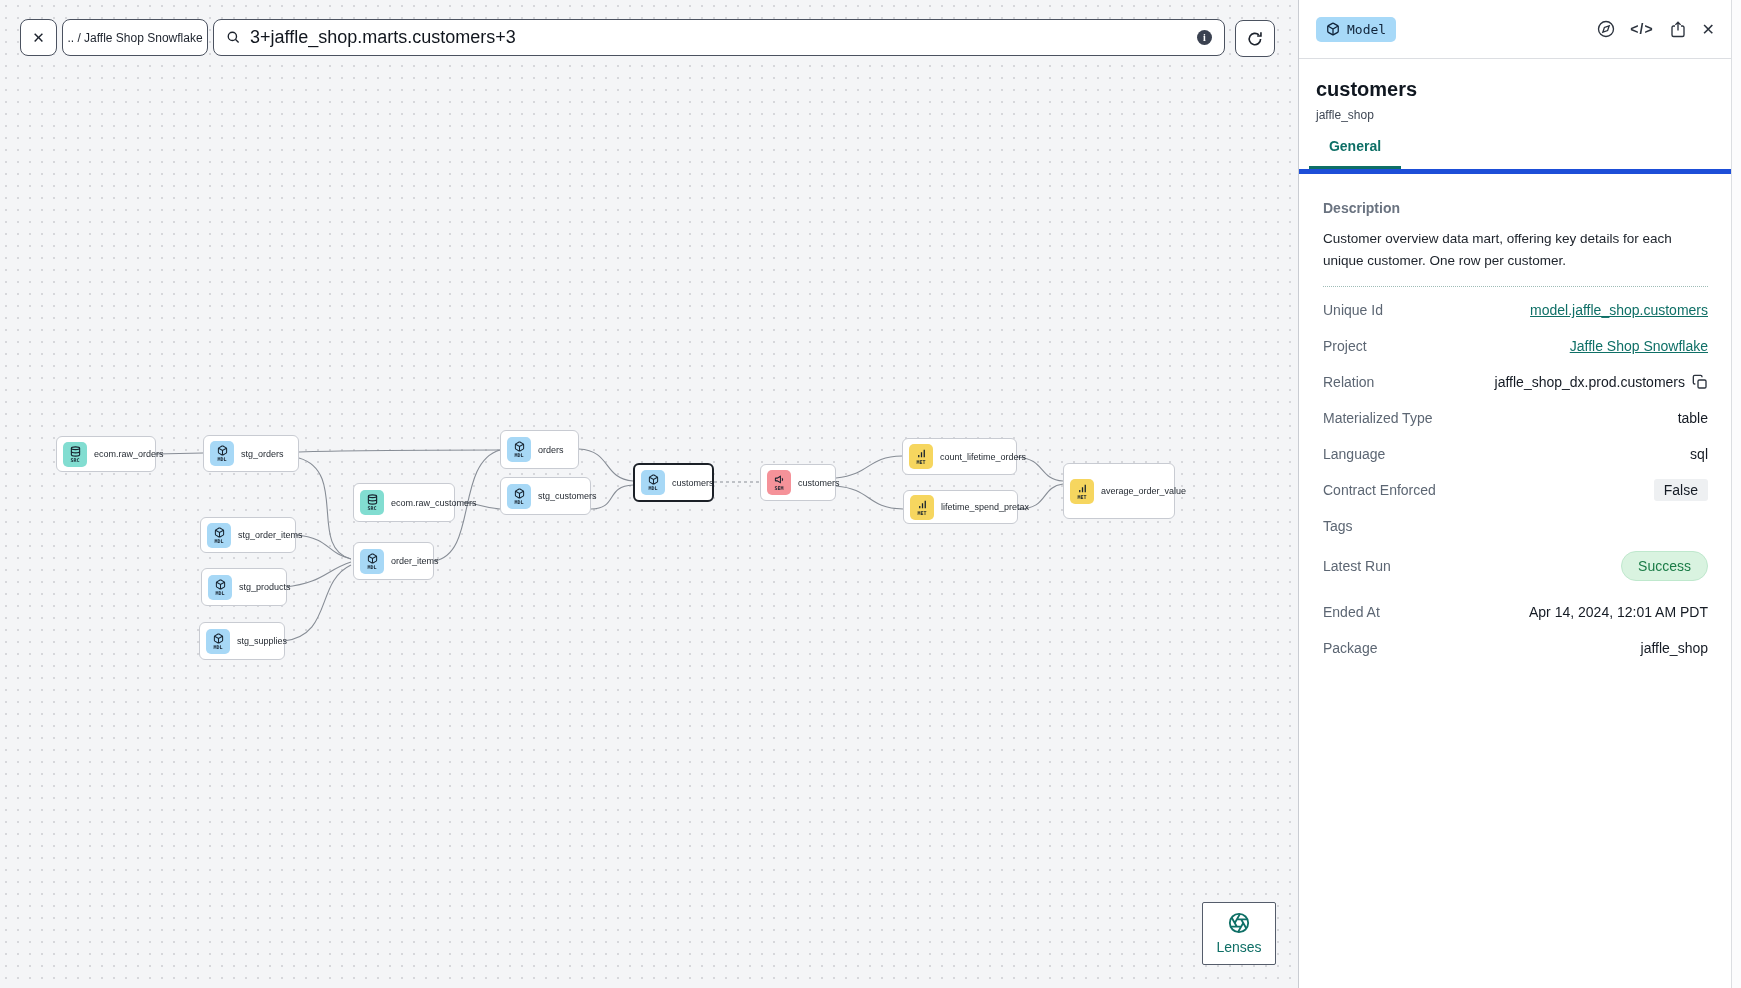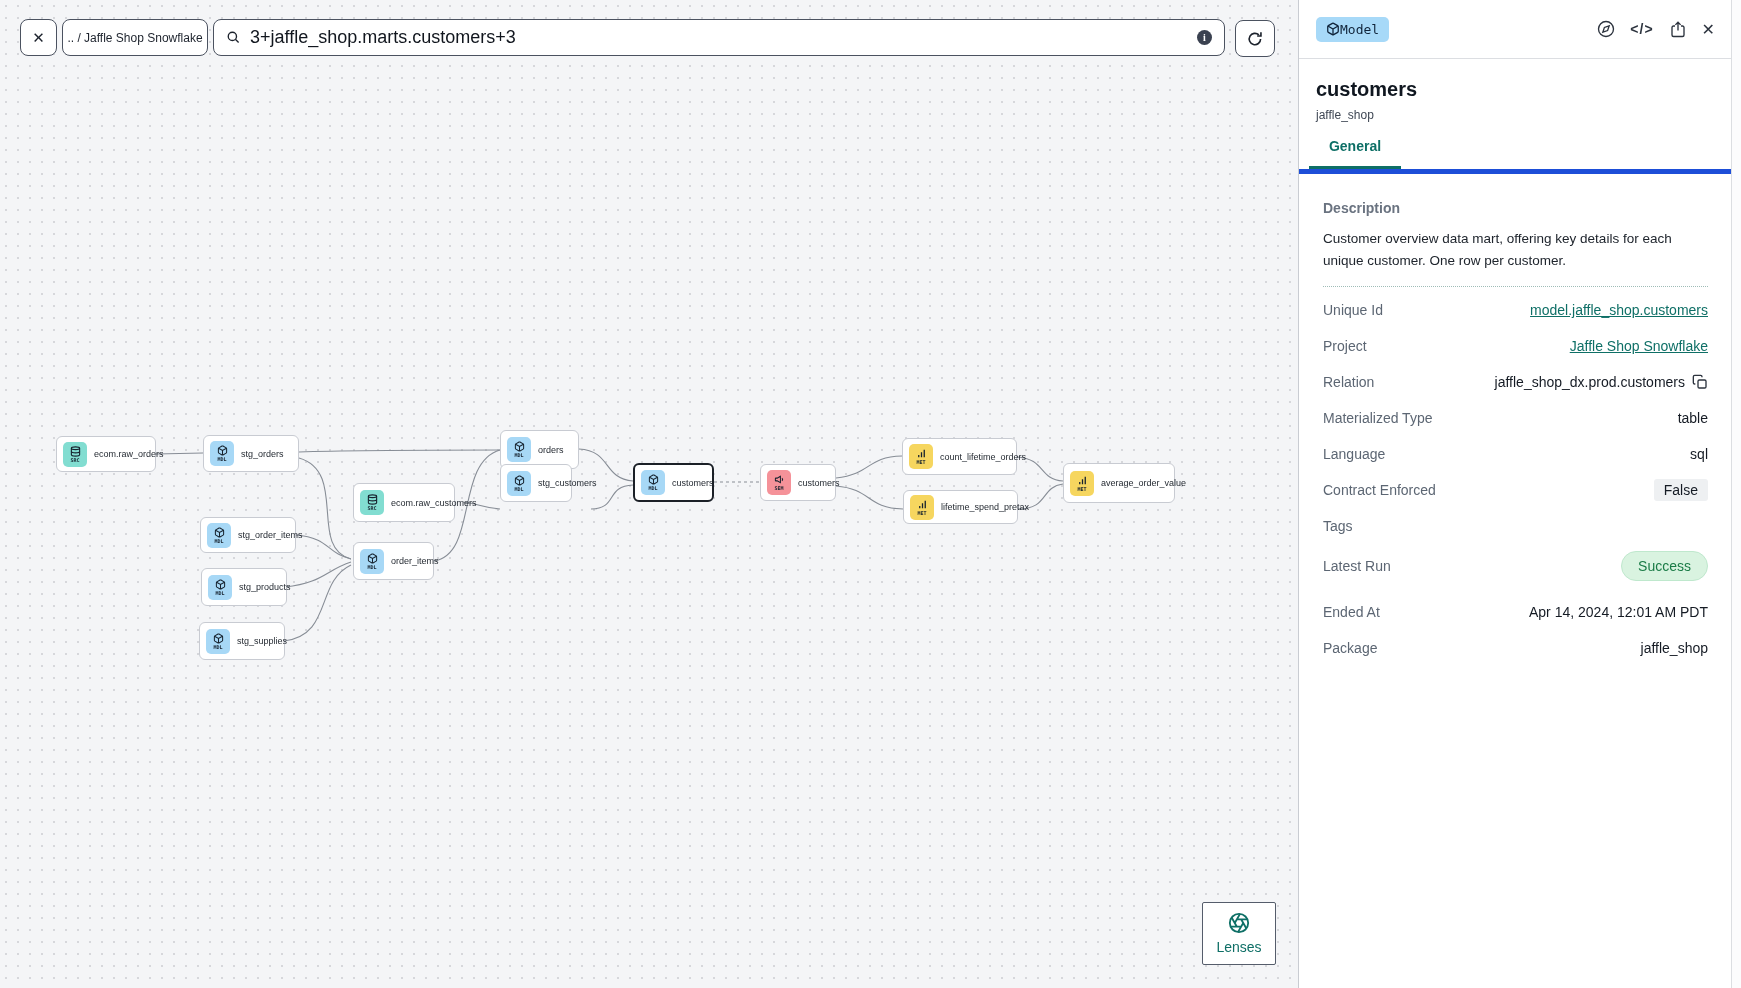--- a/index.html
+++ b/index.html
@@ -50,21 +50,21 @@
 
   
   .panel { position:absolute; left:1298px; top:0; width:443px; height:988px;
     background:#fff; border-left:1px solid #c9ccd2; }
   .scrollstrip { position:absolute; right:0; top:0; width:10px; height:100%;
     background:#fcfcfd; border-left:1px solid #dcdee2; }
   .panel-inner { position:absolute; left:0; top:0; right:10px; bottom:0; }
 
   .panel-header { height:59px; border-bottom:1px solid #dcdee2; display:flex;
     align-items:center; justify-content:space-between; padding:0 16px 0 17px; }
-  .model-badge { display:inline-flex; align-items:center; gap:0; background:#a7d9f8;
+  .model-badge { display:inline-flex; align-items:center; gap:7px; background:#a7d9f8;
     color:#10243a; border-radius:5px; padding:5px 10px;
     font-family:"DejaVu Sans Mono", monospace; font-size:13px; }
   .model-badge svg { width:14px; height:14px; }
   .hicons { display:flex; align-items:center; gap:15px; color:#2c333e; }
   .hicons svg { width:18px; height:18px; cursor:pointer; }
   .code-glyph { font-size:14px; font-weight:bold; letter-spacing:1px; cursor:pointer; }
   .x-glyph { font-size:16px; cursor:pointer; }
 
   .title-block { padding:19px 17px 0 17px; }
   .p-title { font-size:20px; font-weight:bold; color:#101720; }
@@ -222,21 +222,21 @@
   </div>
   <div class="node" style="left:500px;top:430px;width:79px;height:39px">
     <span class="nbadge mdl">
         <svg>
           <use href="#i-cube"></use>
         </svg>
         <span class="nbl">MDL</span>
       </span>
     <span class="nlabel">orders</span>
   </div>
-  <div class="node" style="left:500px;top:464px;width:72px;height:38px">
+  <div class="node" style="left:500px;top:477px;width:91px;height:38px">
     <span class="nbadge mdl">
         <svg>
           <use href="#i-cube"></use>
         </svg>
         <span class="nbl">MDL</span>
       </span>
     <span class="nlabel">stg_customers</span>
   </div>
   <div class="node selected" style="left:633px;top:463px;width:81px;height:39px">
     <span class="nbadge mdl">
@@ -267,21 +267,21 @@
   </div>
   <div class="node" style="left:903px;top:490px;width:115px;height:34px">
     <span class="nbadge met">
         <svg>
           <use href="#i-bars"></use>
         </svg>
         <span class="nbl">MET</span>
       </span>
     <span class="nlabel">lifetime_spend_pretax</span>
   </div>
-  <div class="node" style="left:1063px;top:463px;width:112px;height:40px">
+  <div class="node" style="left:1063px;top:463px;width:112px;height:56px">
     <span class="nbadge met">
         <svg>
           <use href="#i-bars"></use>
         </svg>
         <span class="nbl">MET</span>
       </span>
     <span class="nlabel">average_order_value</span>
   </div>
 
   <div class="tbtn" style="left:20px;top:19px;width:37px;height:37px">

